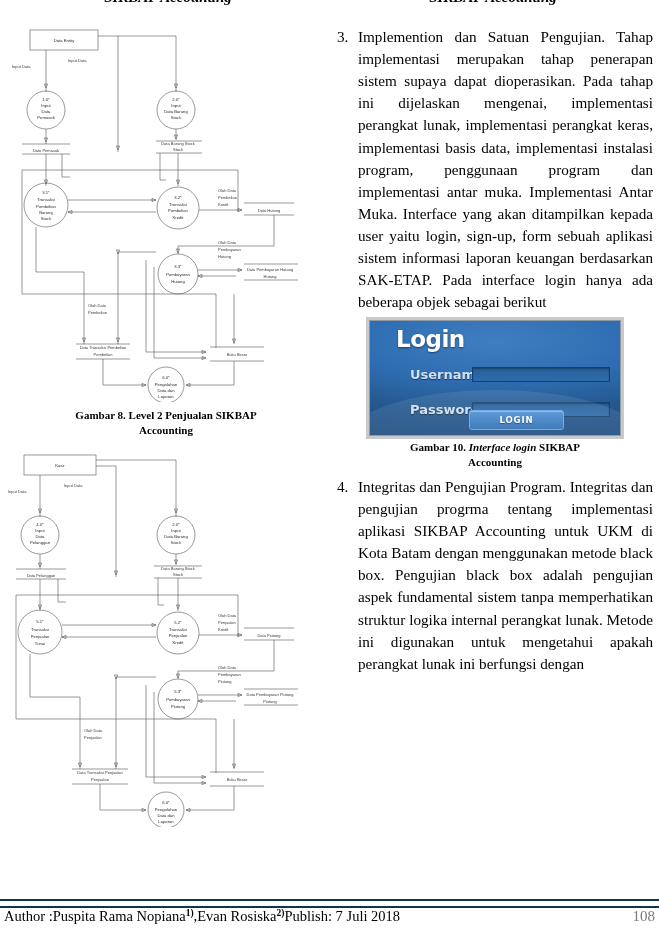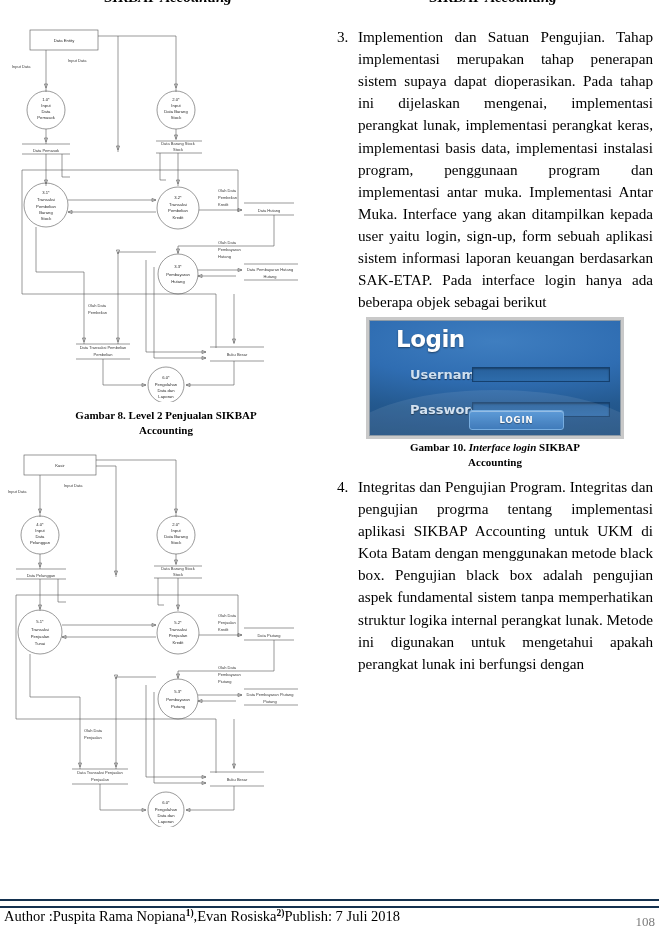--- a/index.html
+++ b/index.html
@@ -199,21 +199,21 @@
     display: flex;
     align-items: flex-start;
     font-size: 14.5px;
     white-space: nowrap;
     overflow: hidden;
   }
   .footer .auth-lead { }
   .footer .auth-name { font-weight: normal; }
   .footer sup { font-size: 9.5px; vertical-align: super; font-weight: bold; }
   .footer .spacer { flex: 1; }
-  .footer .pageno { color: #7b7b7b; font-size: 13px; margin-top: 6px; }
+  .footer .pageno { color: #7b7b7b; font-size: 15px; }
 
   
   text.dfd-t {
     font-family: "Liberation Sans", sans-serif;
     font-size: 4.2px;
     fill: #2b2b2b;
     text-anchor: middle;
   }
   text.dfd-s {
     font-family: "Liberation Sans", sans-serif;

